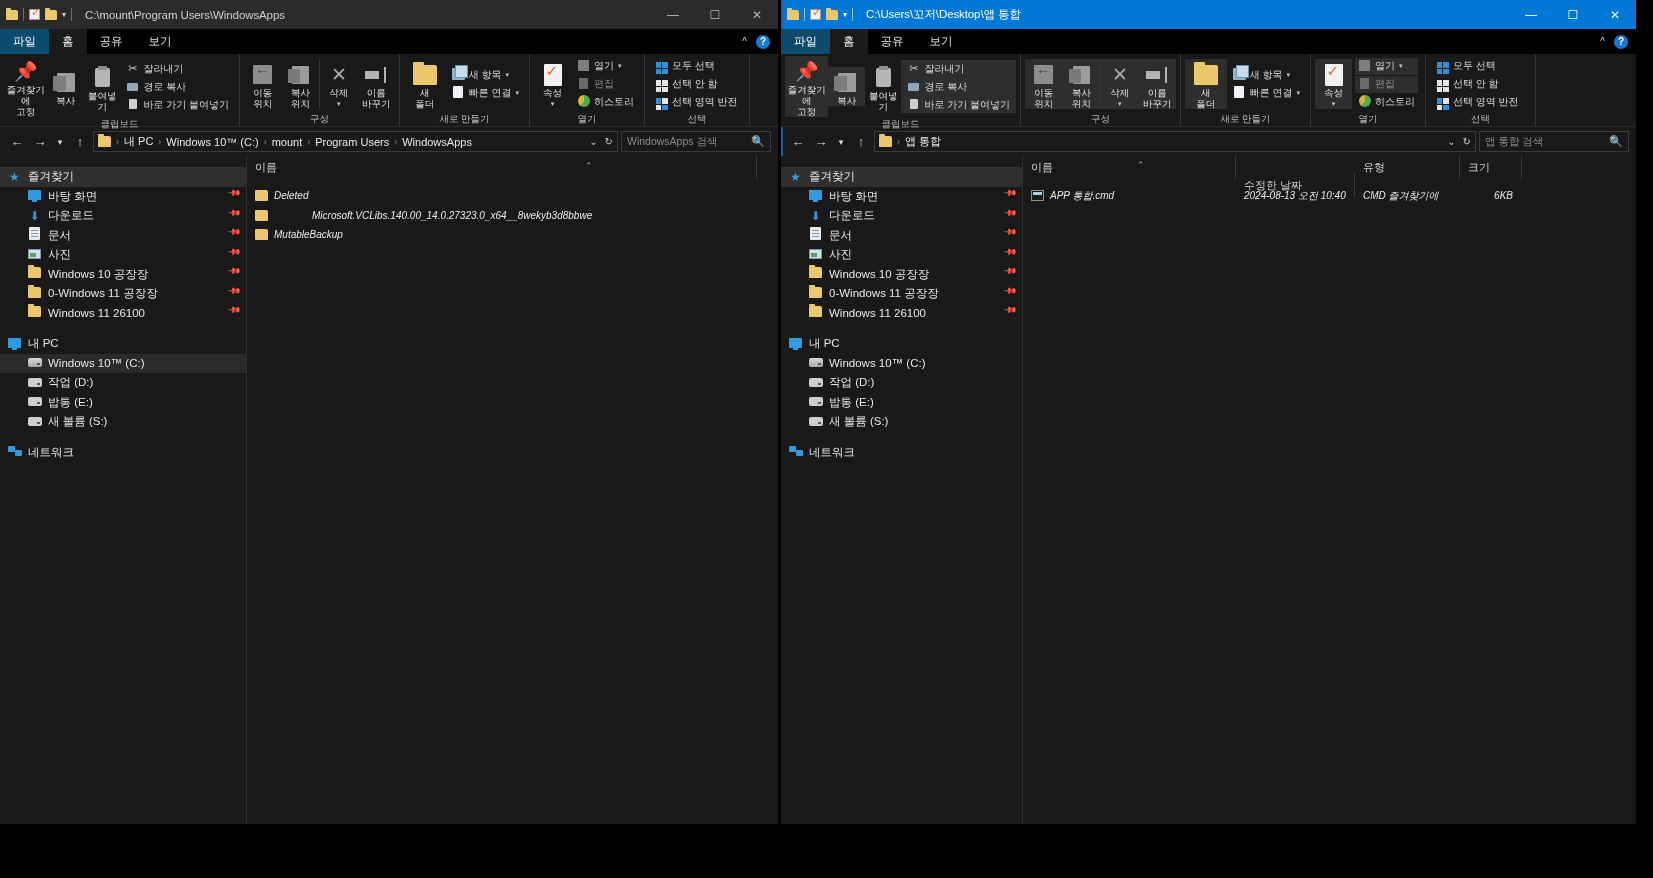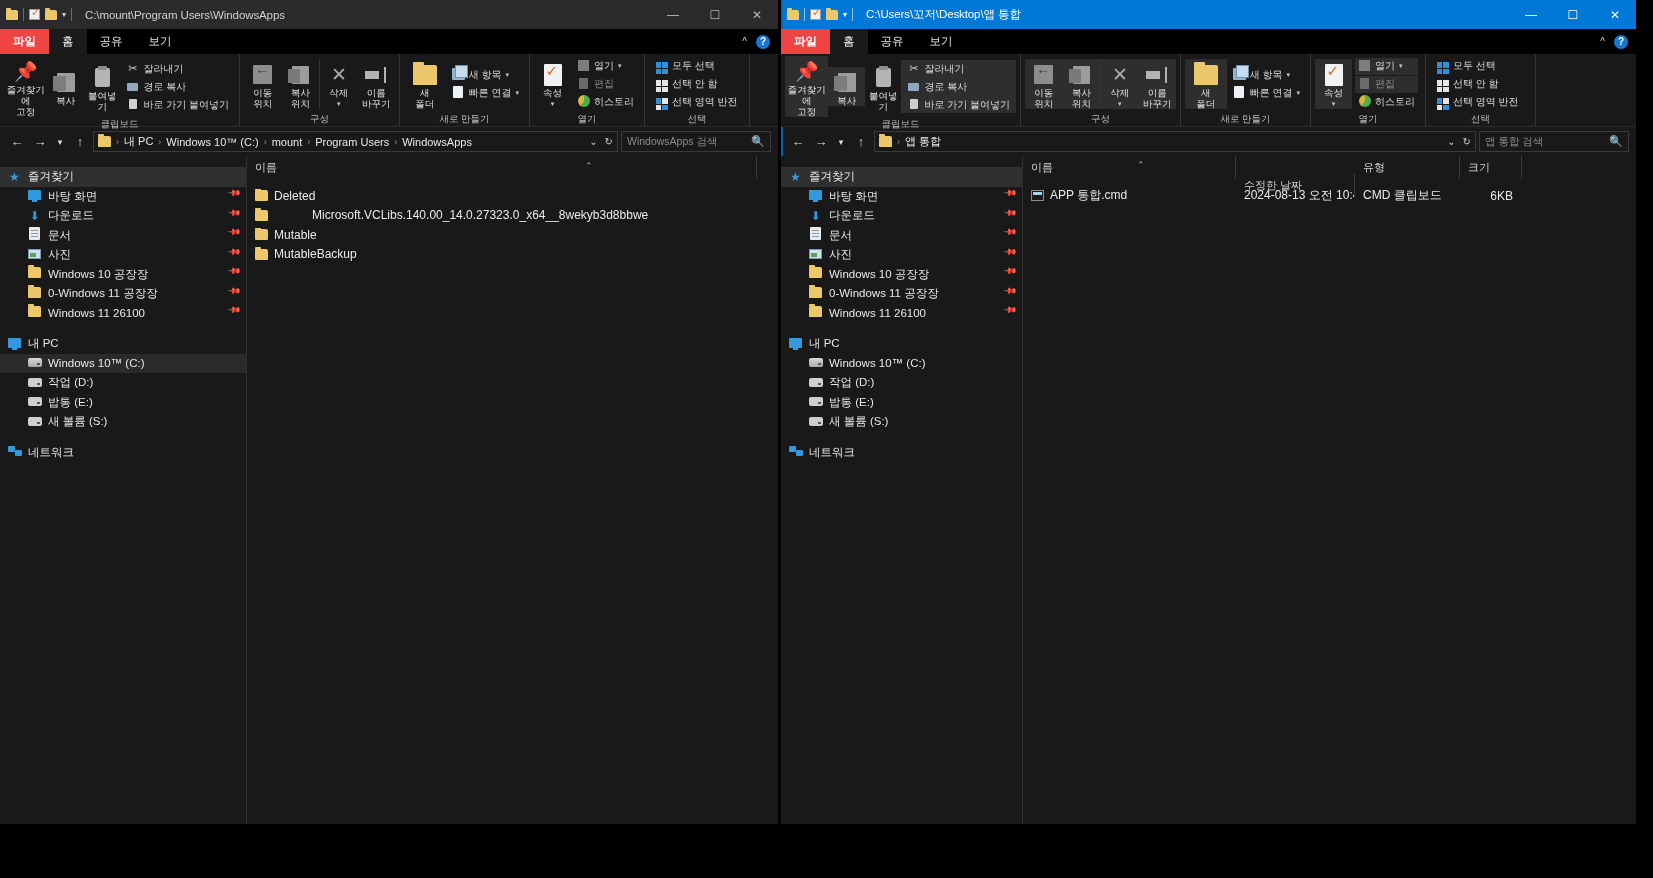--- a/index.html
+++ b/index.html
@@ -25,21 +25,21 @@
   .wctrls{ margin-left:auto; display:flex; height:29px; }
   .wctrl{ width:42px; height:29px; display:flex; align-items:center;
     justify-content:center; font-size:12px; line-height:1; }
   .titlebar.inactive .wctrl{ color:#b9b9b9; }
   .titlebar.active .wctrl{ color:#ffffff; }
 
   
   .tabstrip{ height:25px; background:#000; display:flex; align-items:stretch;
     font-size:11.5px; position:relative; }
   .tab{ padding:0 13px; display:flex; align-items:center; color:#e6e6e6; }
-  .tab.file{ background:#ef4444; color:#fff; font-weight:bold; }
+  .tab.file{ background:#0c4a6e; color:#fff; font-weight:normal; }
   .tab.sel{ background:#1b1b1b; color:#fff; }
   .tabstrip .rightbits{ margin-left:auto; display:flex; align-items:center;
     gap:9px; padding-right:8px; }
   .caretup{ color:#d8d8d8; font-size:10px; }
   .helpq{ width:14px; height:14px; border-radius:50%; background:#1478d4;
     color:#fff; font-size:10px; display:flex; align-items:center;
     justify-content:center; font-weight:bold; }
 
   
   .ribbon{ height:73px; background:#191919; display:flex; align-items:stretch;
@@ -101,22 +101,22 @@
 
   
   .listpane{ flex:1; background:#191919; position:relative;
     border-left:1px solid #2f2f2f; display:flex; flex-direction:column; }
   .colhdr{ height:23px; display:flex; align-items:center;
     font-size:11px; color:#d2d2d2; position:relative; }
   .col{ padding-left:8px; height:23px; display:flex; align-items:center;
     border-right:1px solid #3a3a3a; }
   .colhdr .sortmark{ position:absolute; font-size:9px; color:#b0b0b0; }
   .rows{ flex:1; padding-top:7px; }
-  .row{ height:19.5px; display:flex; align-items:center; font-size:12px;
-    color:#eaeaea; }
+  .row{ height:19.5px; display:flex; align-items:center; font-size:10px;
+    color:#eaeaea;font-style:italic; }
   .cell{ display:flex; align-items:center; gap:6px; padding-left:8px;
     overflow:hidden; white-space:nowrap; }
   .cell.right{ justify-content:flex-end; padding-right:9px; }
 
   
   .folder{ width:13px; height:11px; background:#ecc86b; border-radius:1px 2px 1px 1px;
     position:relative; display:inline-block; flex:none; }
   .folder::before{ content:""; position:absolute; top:-2px; left:0; width:6px;
     height:2px; background:#ecc86b; border-radius:1px 1px 0 0; }
   .folder.big{ width:24px; height:20px; }
@@ -522,26 +522,20 @@
           </div>
           <div class="row">
             <div class="cell" style="width:510px;gap:44px;">
               <span class="folder"></span>
               <span>Microsoft.VCLibs.140.00_14.0.27323.0_x64__8wekyb3d8bbwe</span>
             </div>
           </div>
           <div class="row">
             <div class="cell" style="width:510px;">
               <span class="folder"></span>
-              <span>Mutable</span>
-            </div>
-          </div>
-          <div class="row">
-            <div class="cell" style="width:510px;">
-              <span class="folder"></span>
               <span>MutableBackup</span>
             </div>
           </div>
         </div>
 
       </div>
     </div>
   </div>
 
   <div class="win right">
@@ -847,21 +841,21 @@
         <div class="rows">
           <div class="row">
             <div class="cell" style="width:213px;">
               <span class="cmdico"></span>
               <span>APP 통합.cmd</span>
             </div>
             <div class="cell" style="width:119px;">
               <span>2024-08-13 오전 10:40</span>
             </div>
             <div class="cell" style="width:105px;">
-              <span>CMD 클립보드</span>
+              <span>CMD 즐겨찾기에</span>
             </div>
             <div class="cell right" style="width:62px;">
               <span>6KB</span>
             </div>
           </div>
         </div>
       </div>
     </div>
   </div>
 

